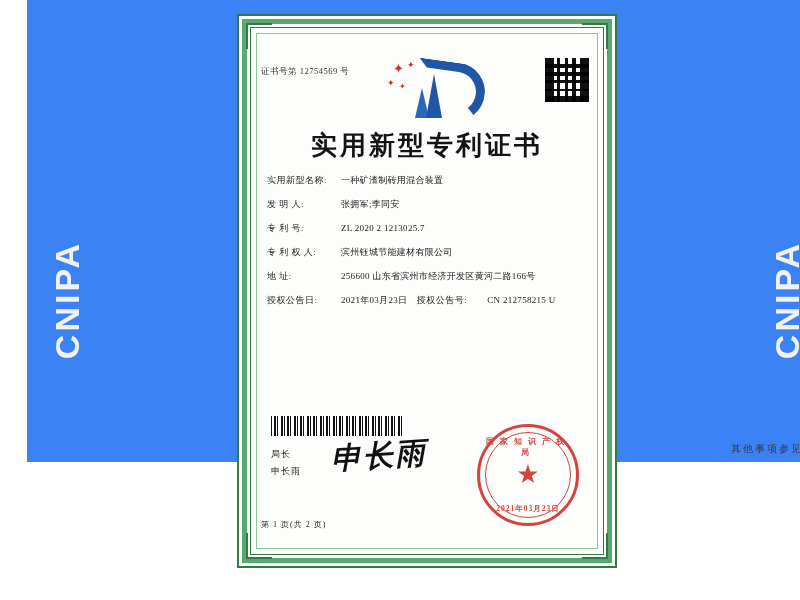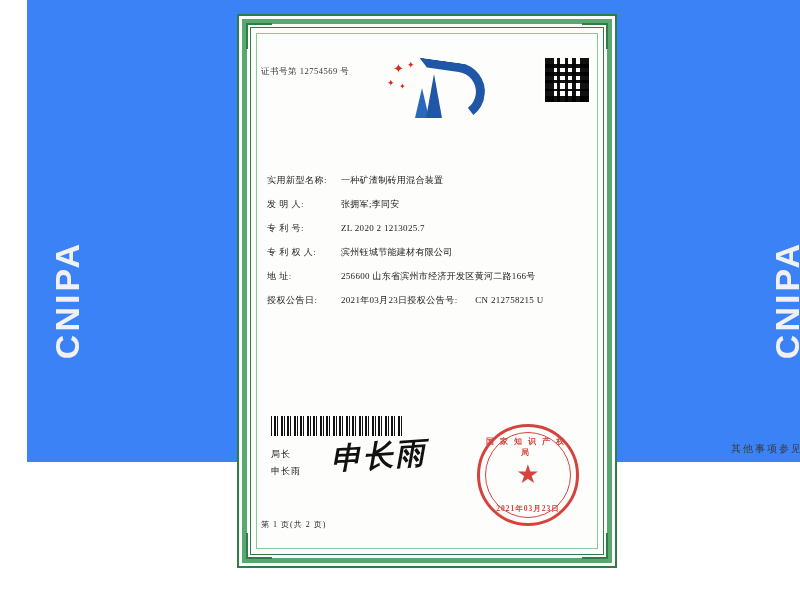--- a/index.html
+++ b/index.html
@@ -218,22 +218,22 @@
     letter-spacing: 0.5px;
   }
   .field .val {
     flex: 1 1 auto;
     letter-spacing: 0.3px;
   }
   .field .lbl2 {
     width: 60px;
     flex: 0 0 60px;
     letter-spacing: 0.5px;
-    text-align: left;
-    padding-right: 8px;
+    text-align: right;
+    padding-right: 20px;
   }
   .field .val2 {
     flex: 0 0 auto;
     letter-spacing: 0.3px;
   }
   .row-two { justify-content: flex-start; }
 
   
   .paras {
     position: absolute;
@@ -380,20 +380,21 @@
       <div class="emblem">
         <span class="star s1">✦</span>
         <span class="star s2">✦</span>
         <span class="star s3">✦</span>
         <span class="star s4">✦</span>
         <span class="swoosh"></span>
         <span class="pillar2"></span>
         <span class="pillar"></span>
       </div>
 
+      <div class="title">实用新型专利证书</div>
 
       <div class="fields">
         <div class="field">
           <span class="lbl">实用新型名称:</span>
           <span class="val">一种矿渣制砖用混合装置</span>
         </div>
         <div class="field">
           <span class="lbl">发  明  人:</span>
           <span class="val">张拥军;李同安</span>
         </div>

